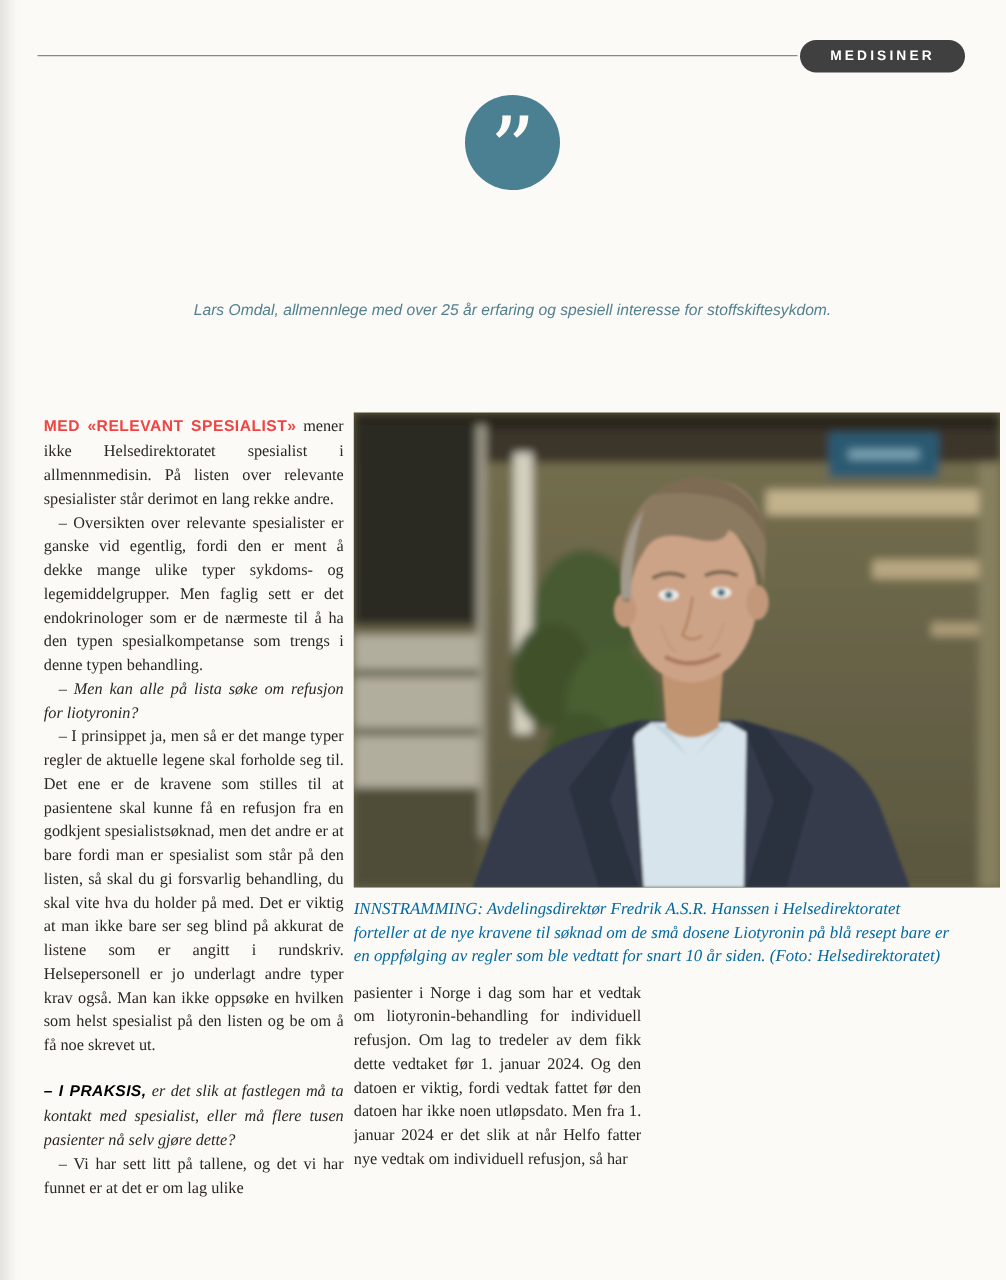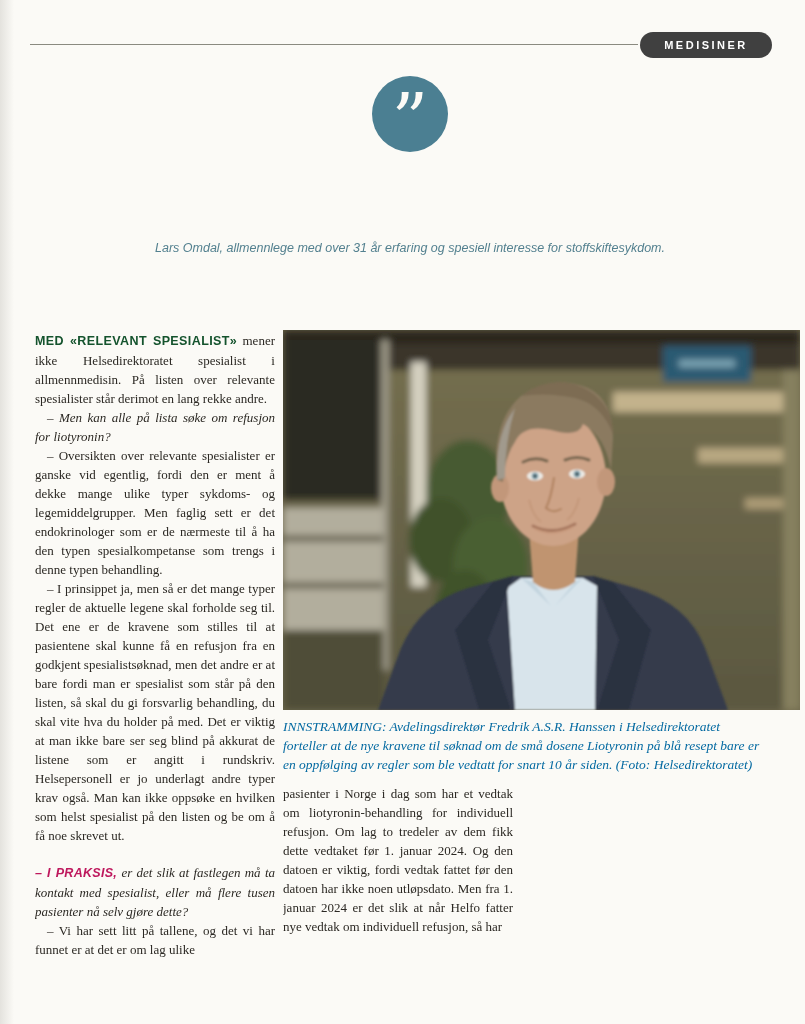--- a/index.html
+++ b/index.html
@@ -38,25 +38,25 @@
     position:absolute;left:85px;top:241px;width:650px;text-align:center;
     font-family:"Liberation Sans",sans-serif;font-style:italic;
     font-size:12.5px;color:#53808f;
   }
   
   .col{position:absolute;font-size:13px;line-height:19px;text-align:justify;overflow:hidden;}
   .col p{margin:0;}
   .col p.ind{text-indent:12px;}
   .lead-in{
     font-family:"Liberation Sans",sans-serif;font-weight:bold;font-size:12.5px;
-    letter-spacing:.4px;color:#14532d;
+    letter-spacing:.4px;color:#ef4444;
   }
   .lead-in-italic{
     font-family:"Liberation Sans",sans-serif;font-weight:bold;font-style:italic;
-    font-size:12.5px;letter-spacing:.3px;color:#be185d;
+    font-size:12.5px;letter-spacing:.3px;color:#000000;
   }
   .q-italic{font-style:italic;}
   .sect-gap{margin-top:18px !important;}
   .col-left{left:35px;top:331px;width:240px;height:628px;}
   .col-mid{left:283px;top:784px;width:230px;height:210px;}
   .col-right{left:528px;top:790px;width:240px;height:210px;}
   .cont-arrow{color:#4b7f92;font-size:10px;font-family:"DejaVu Sans",sans-serif;}
   
   .photo{
     position:absolute;left:283px;top:330px;width:517px;height:380px;overflow:hidden;
@@ -82,21 +82,21 @@
 <div class="page">
 
   <div class="top-rule"></div>
   <div class="badge">
     <span>MEDISINER</span>
   </div>
 
   <div class="quote-circle">
     <span class="glyph">”</span>
   </div>
-  <div class="attribution">Lars Omdal, allmennlege med over 31 år erfaring og spesiell interesse for stoffskiftesykdom.</div>
+  <div class="attribution">Lars Omdal, allmennlege med over 25 år erfaring og spesiell interesse for stoffskiftesykdom.</div>
 
   <div class="photo">
     <svg width="517" height="380" viewBox="0 0 517 380" xmlns="http://www.w3.org/2000/svg">
       <defs>
         <linearGradient id="wall" x1="0" y1="0" x2="0" y2="1">
           <stop offset="0" stop-color="#76704f"></stop>
           <stop offset="1" stop-color="#5a5740"></stop>
         </linearGradient>
         <filter id="blurbg" x="-10%" y="-10%" width="120%" height="120%">
             <feGaussianBlur stdDeviation="3.5"></feGaussianBlur>
@@ -169,22 +169,22 @@
         <path d="M246 170 Q250 186 258 192" stroke="#bb8e6c" stroke-width="1.5" fill="none" opacity=".6"></path>
         <path d="M296 168 Q292 184 284 190" stroke="#bb8e6c" stroke-width="1.5" fill="none" opacity=".6"></path>
       </g>
     </svg>
   </div>
 
   <div class="caption">INNSTRAMMING: Avdelingsdirektør Fredrik A.S.R. Hanssen i Helsedirektoratet forteller at de nye kravene til søknad om de små dosene Liotyronin på blå resept bare er en oppfølging av regler som ble vedtatt for snart 10 år siden. (Foto: Helsedirektoratet)</div>
 
   <div class="col col-left">
     <p><span class="lead-in">MED «RELEVANT SPESIALIST»</span><span> mener ikke Helsedirektoratet spesialist i allmennmedisin. På listen over relevante spesialister står derimot en lang rekke andre.</span></p>
+    <p class="ind">– Oversikten over relevante spesialister er ganske vid egentlig, fordi den er ment å dekke mange ulike typer sykdoms- og legemiddelgrupper. Men faglig sett er det endokrinologer som er de nærmeste til å ha den typen spesialkompetanse som trengs i denne typen behandling.</p>
     <p class="ind q-italic">– Men kan alle på lista søke om refusjon for liotyronin?</p>
-    <p class="ind">– Oversikten over relevante spesialister er ganske vid egentlig, fordi den er ment å dekke mange ulike typer sykdoms- og legemiddelgrupper. Men faglig sett er det endokrinologer som er de nærmeste til å ha den typen spesialkompetanse som trengs i denne typen behandling.</p>
     <p class="ind">– I prinsippet ja, men så er det mange typer regler de aktuelle legene skal forholde seg til. Det ene er de kravene som stilles til at pasientene skal kunne få en refusjon fra en godkjent spesialistsøknad, men det andre er at bare fordi man er spesialist som står på den listen, så skal du gi forsvarlig behandling, du skal vite hva du holder på med. Det er viktig at man ikke bare ser seg blind på akkurat de listene som er angitt i rundskriv. Helsepersonell er jo underlagt andre typer krav også. Man kan ikke oppsøke en hvilken som helst spesialist på den listen og be om å få noe skrevet ut.</p>
     <p class="sect-gap"><span class="lead-in-italic">– I PRAKSIS,</span><span class="q-italic"> er det slik at fastlegen må ta kontakt med spesialist, eller må flere tusen pasienter nå selv gjøre dette?</span></p>
     <p class="ind">– Vi har sett litt på tallene, og det vi har funnet er at det er om lag ulike</p>
   </div>
 
   <div class="col col-mid">
     <p>pasienter i Norge i dag som har et vedtak om liotyronin-behandling for individuell refusjon. Om lag to tredeler av dem fikk dette vedtaket før 1. januar 2024. Og den datoen er viktig, fordi vedtak fattet før den datoen har ikke noen utløpsdato. Men fra 1. januar 2024 er det slik at når Helfo fatter nye vedtak om individuell refusjon, så har</p>
   </div>
 
   <div class="col col-right">

